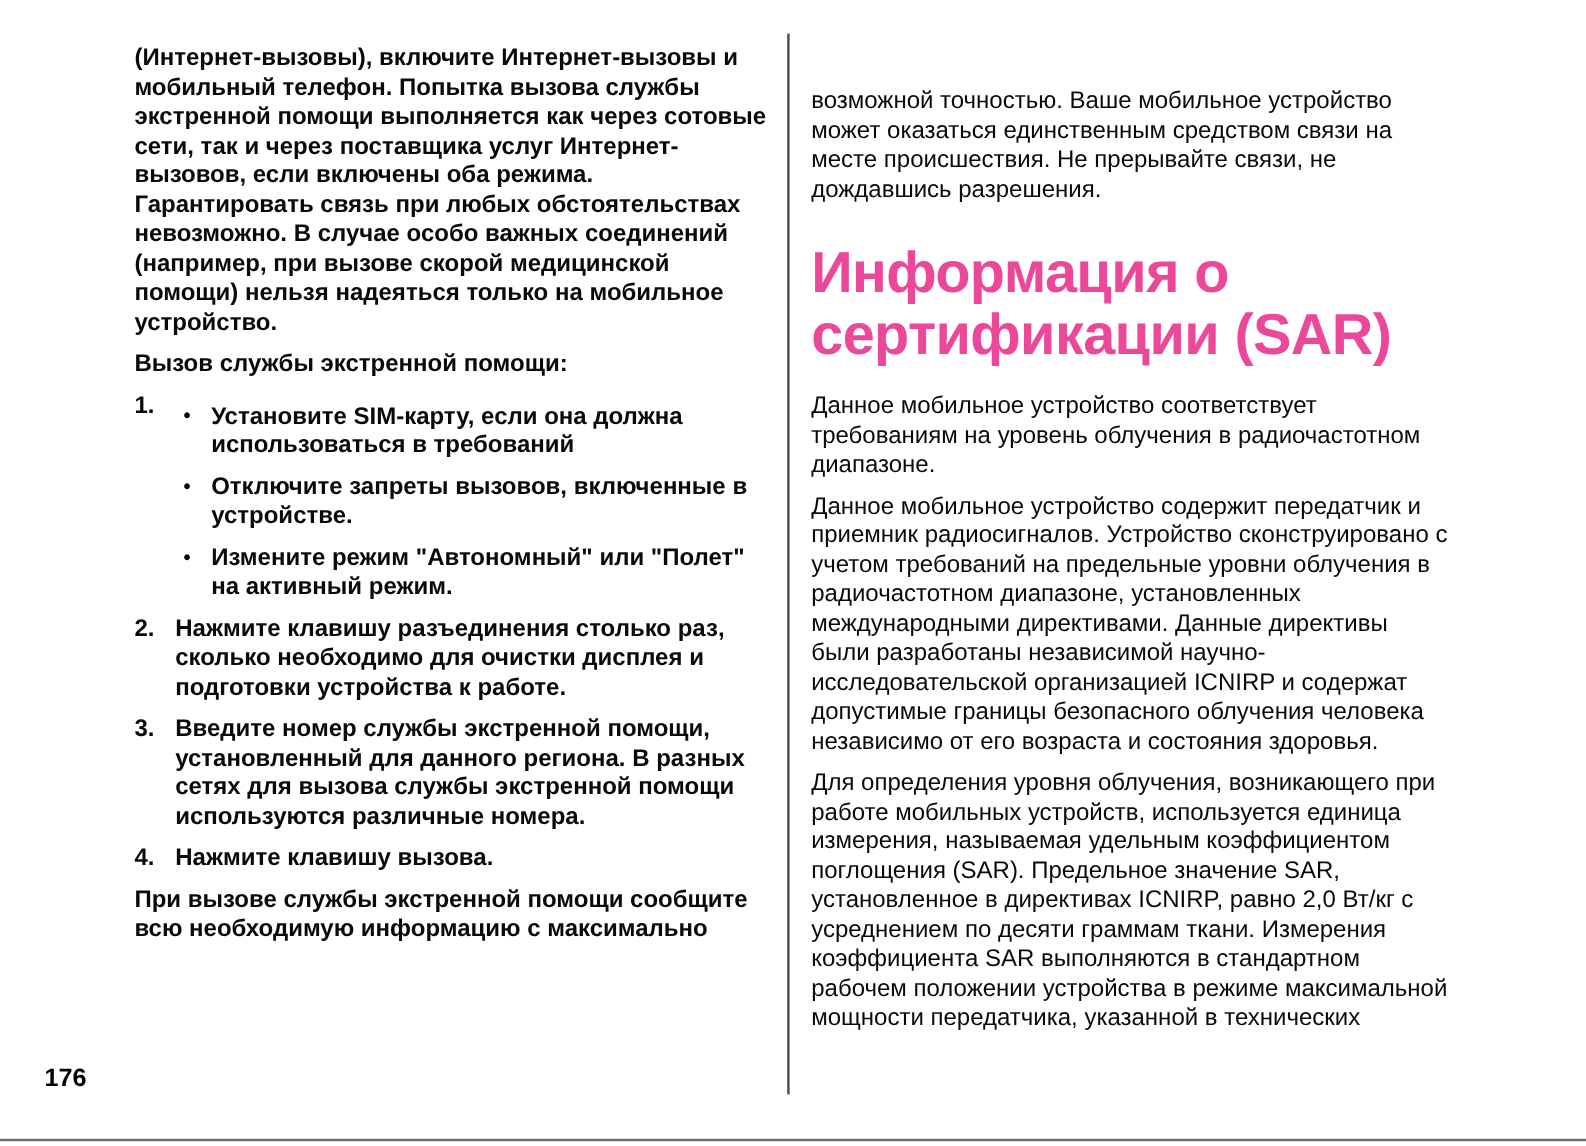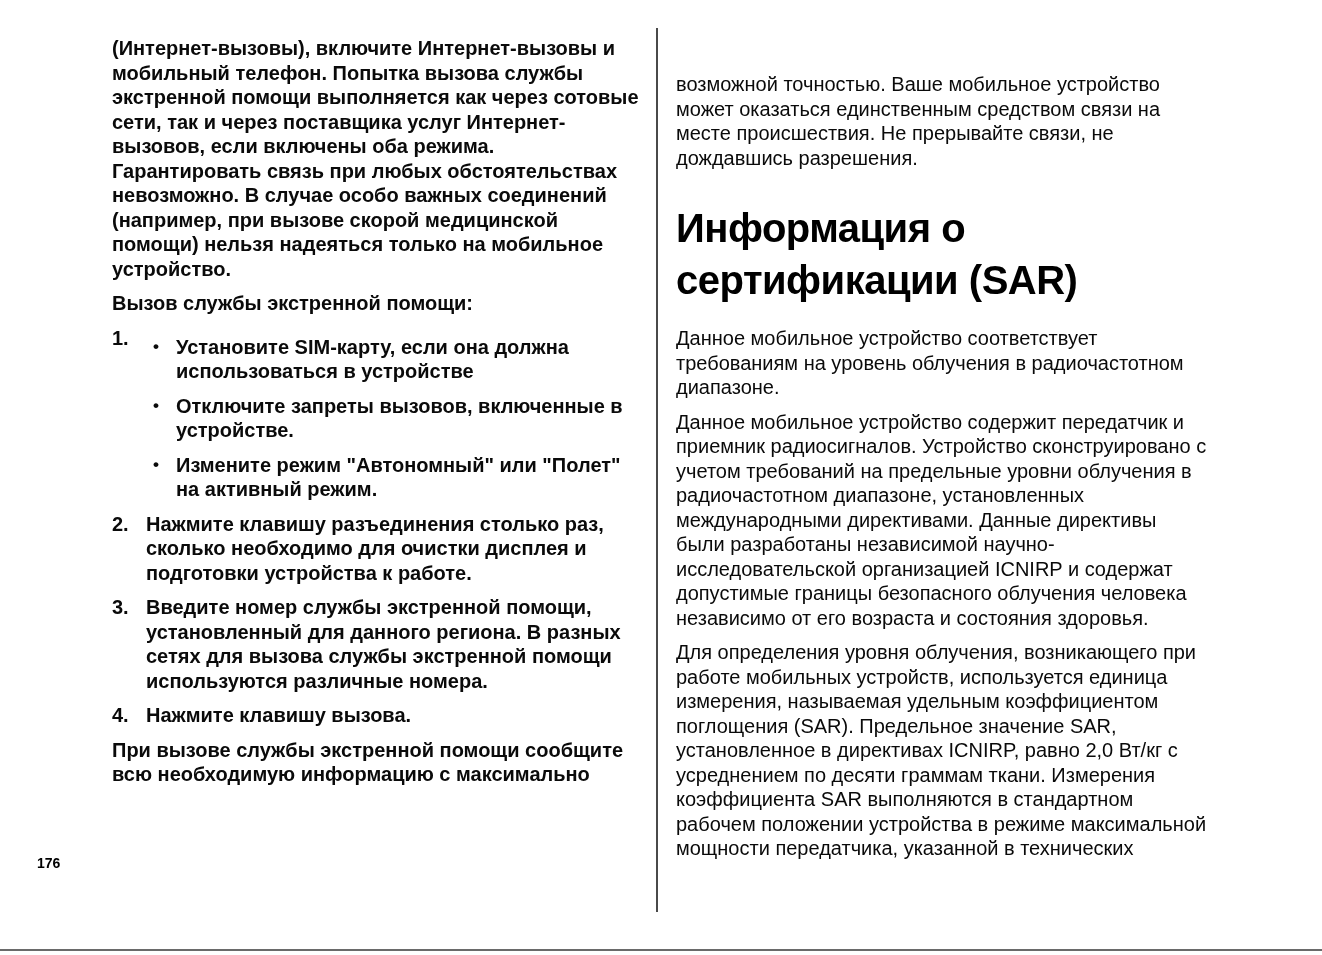--- a/index.html
+++ b/index.html
@@ -46,34 +46,34 @@
   .steps { list-style: none; }
   .step { display: flex; margin-bottom: 10px; }
   .step-num { flex: none; width: 34px; }
   .step-body { flex: 1; }
   .bullets { list-style: none; margin-top: 9px; }
   .bullet { display: flex; margin-bottom: 10px; }
   .bullet:last-child { margin-bottom: 0; }
   .bullet-marker { flex: none; width: 30px; padding-left: 7px; font-size: 17px; }
   .bullet-text { flex: 1; }
   .section-heading {
-    font-size: 40px;
+    font-size: 48px;
     font-weight: bold;
     line-height: 52px;
-    color: #000000;
+    color: #ec4899;
     margin-top: 32px;
     margin-bottom: 20px;
     letter-spacing: -0.5px;
   }
   .lead { font-weight: normal; }
   .page-number {
     position: absolute;
     left: 37px;
-    top: 855px;
-    font-size: 14px;
+    top: 887px;
+    font-size: 21px;
     font-weight: bold;
     color: #000000;
   }
 </style>
 </head>
 <body>
 
 <div class="page">
 
   <div class="page-number">176</div>
@@ -85,21 +85,21 @@
     <p>Вызов службы экстренной помощи:</p>
 
     <ol class="steps">
 
       <li class="step">
         <span class="step-num">1.</span>
         <div class="step-body">
           <ul class="bullets">
             <li class="bullet">
               <span class="bullet-marker">•</span>
-              <span class="bullet-text">Установите SIM-карту, если она должна использоваться в устройстве</span>
+              <span class="bullet-text">Установите SIM-карту, если она должна использоваться в требований</span>
             </li>
             <li class="bullet">
               <span class="bullet-marker">•</span>
               <span class="bullet-text">Отключите запреты вызовов, включенные в устройстве.</span>
             </li>
             <li class="bullet">
               <span class="bullet-marker">•</span>
               <span class="bullet-text">Измените режим "Автономный" или "Полет" на активный режим.</span>
             </li>
           </ul>

